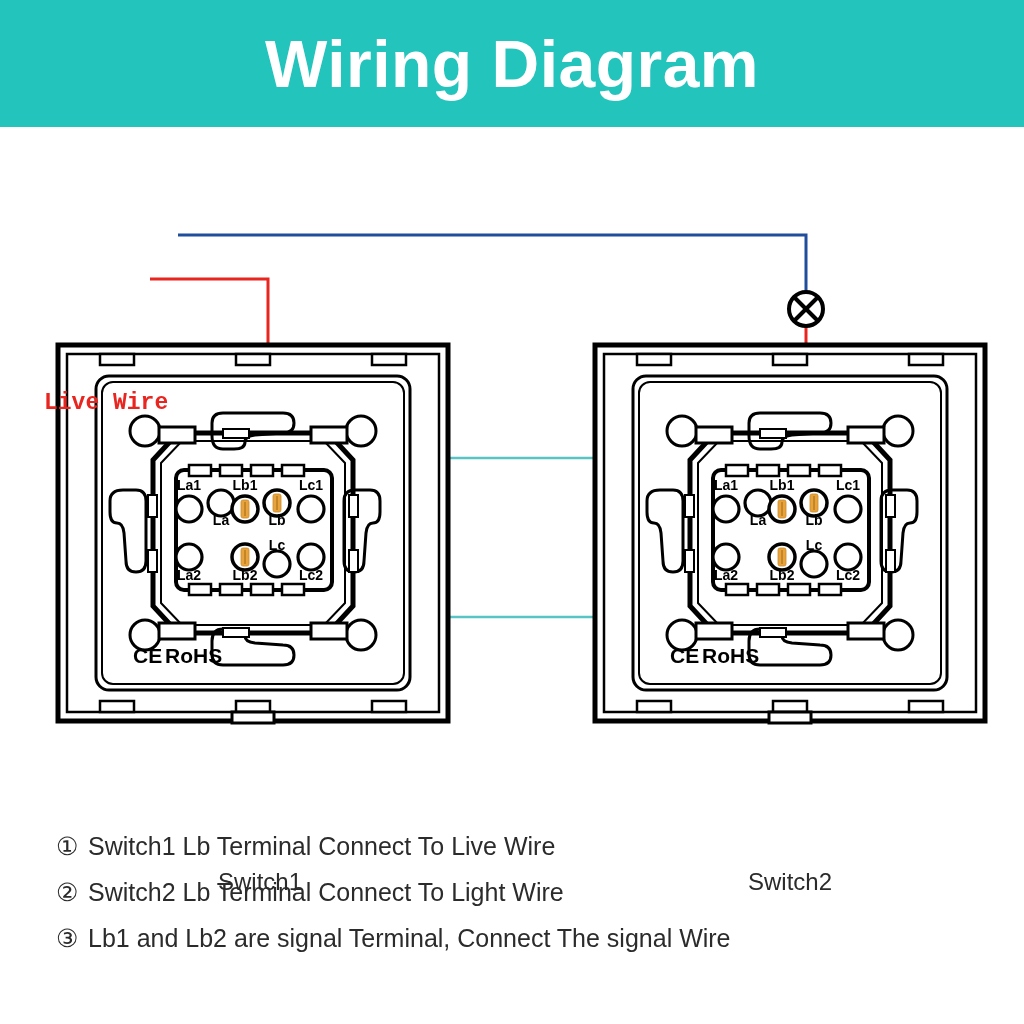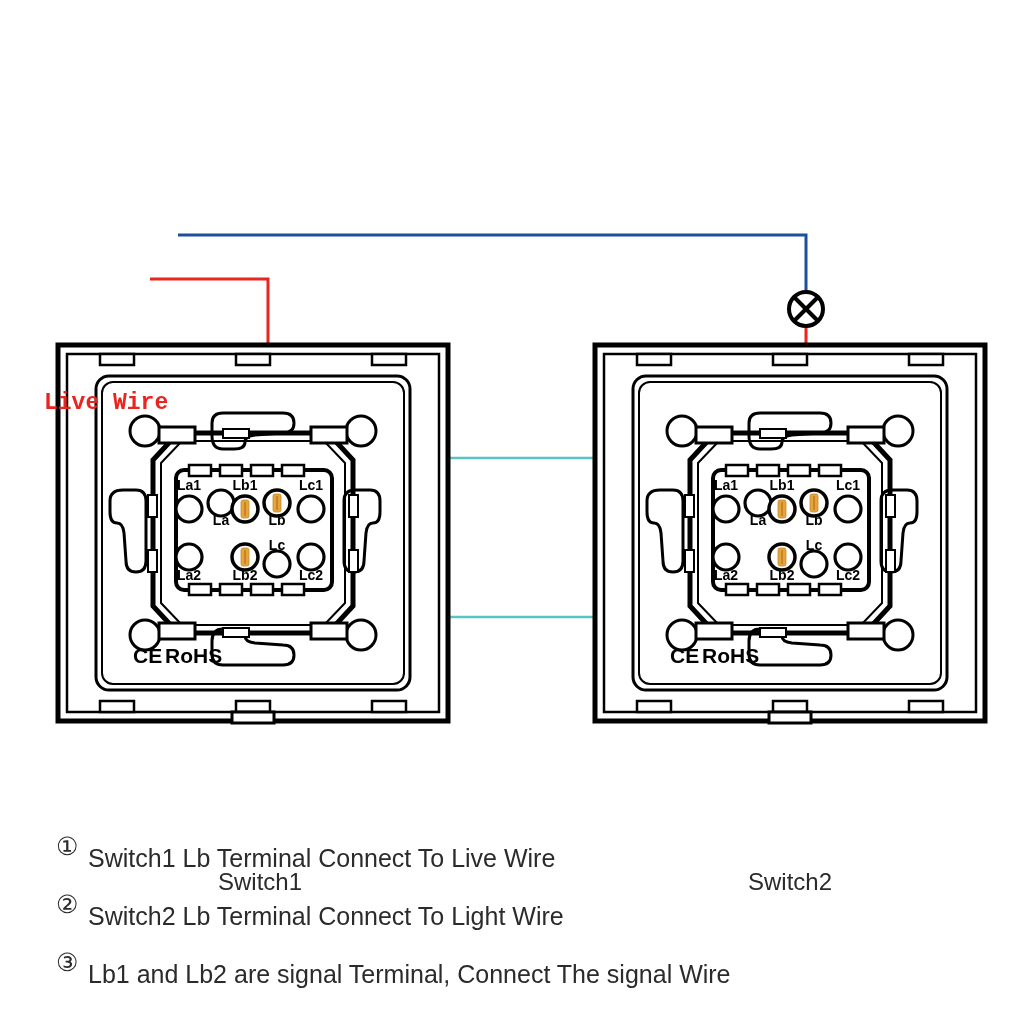--- a/index.html
+++ b/index.html
@@ -98,28 +98,30 @@
   }
   .note-num {
     width: 32px;
     flex: 0 0 32px;
     font-size: 25px;
     color: #2b2b2b;
   }
   .note-text {
     flex: 1;
     white-space: nowrap;
-    margin-top: 12px;
   }
 </style>
 </head>
 <body>
 
 <div id="page">
 
+  <div id="header-banner">
+    <div id="header-title">Wiring Diagram</div>
+  </div>
 
   <div id="diagram-stage">
 
     <svg id="diagram-svg" width="1024" height="640" viewBox="0 0 1024 640">
 
       <defs>
 
         <g id="switch-module">
 
           <rect x="0" y="0" width="390" height="376" fill="#ffffff" stroke="#000" stroke-width="5"></rect>

